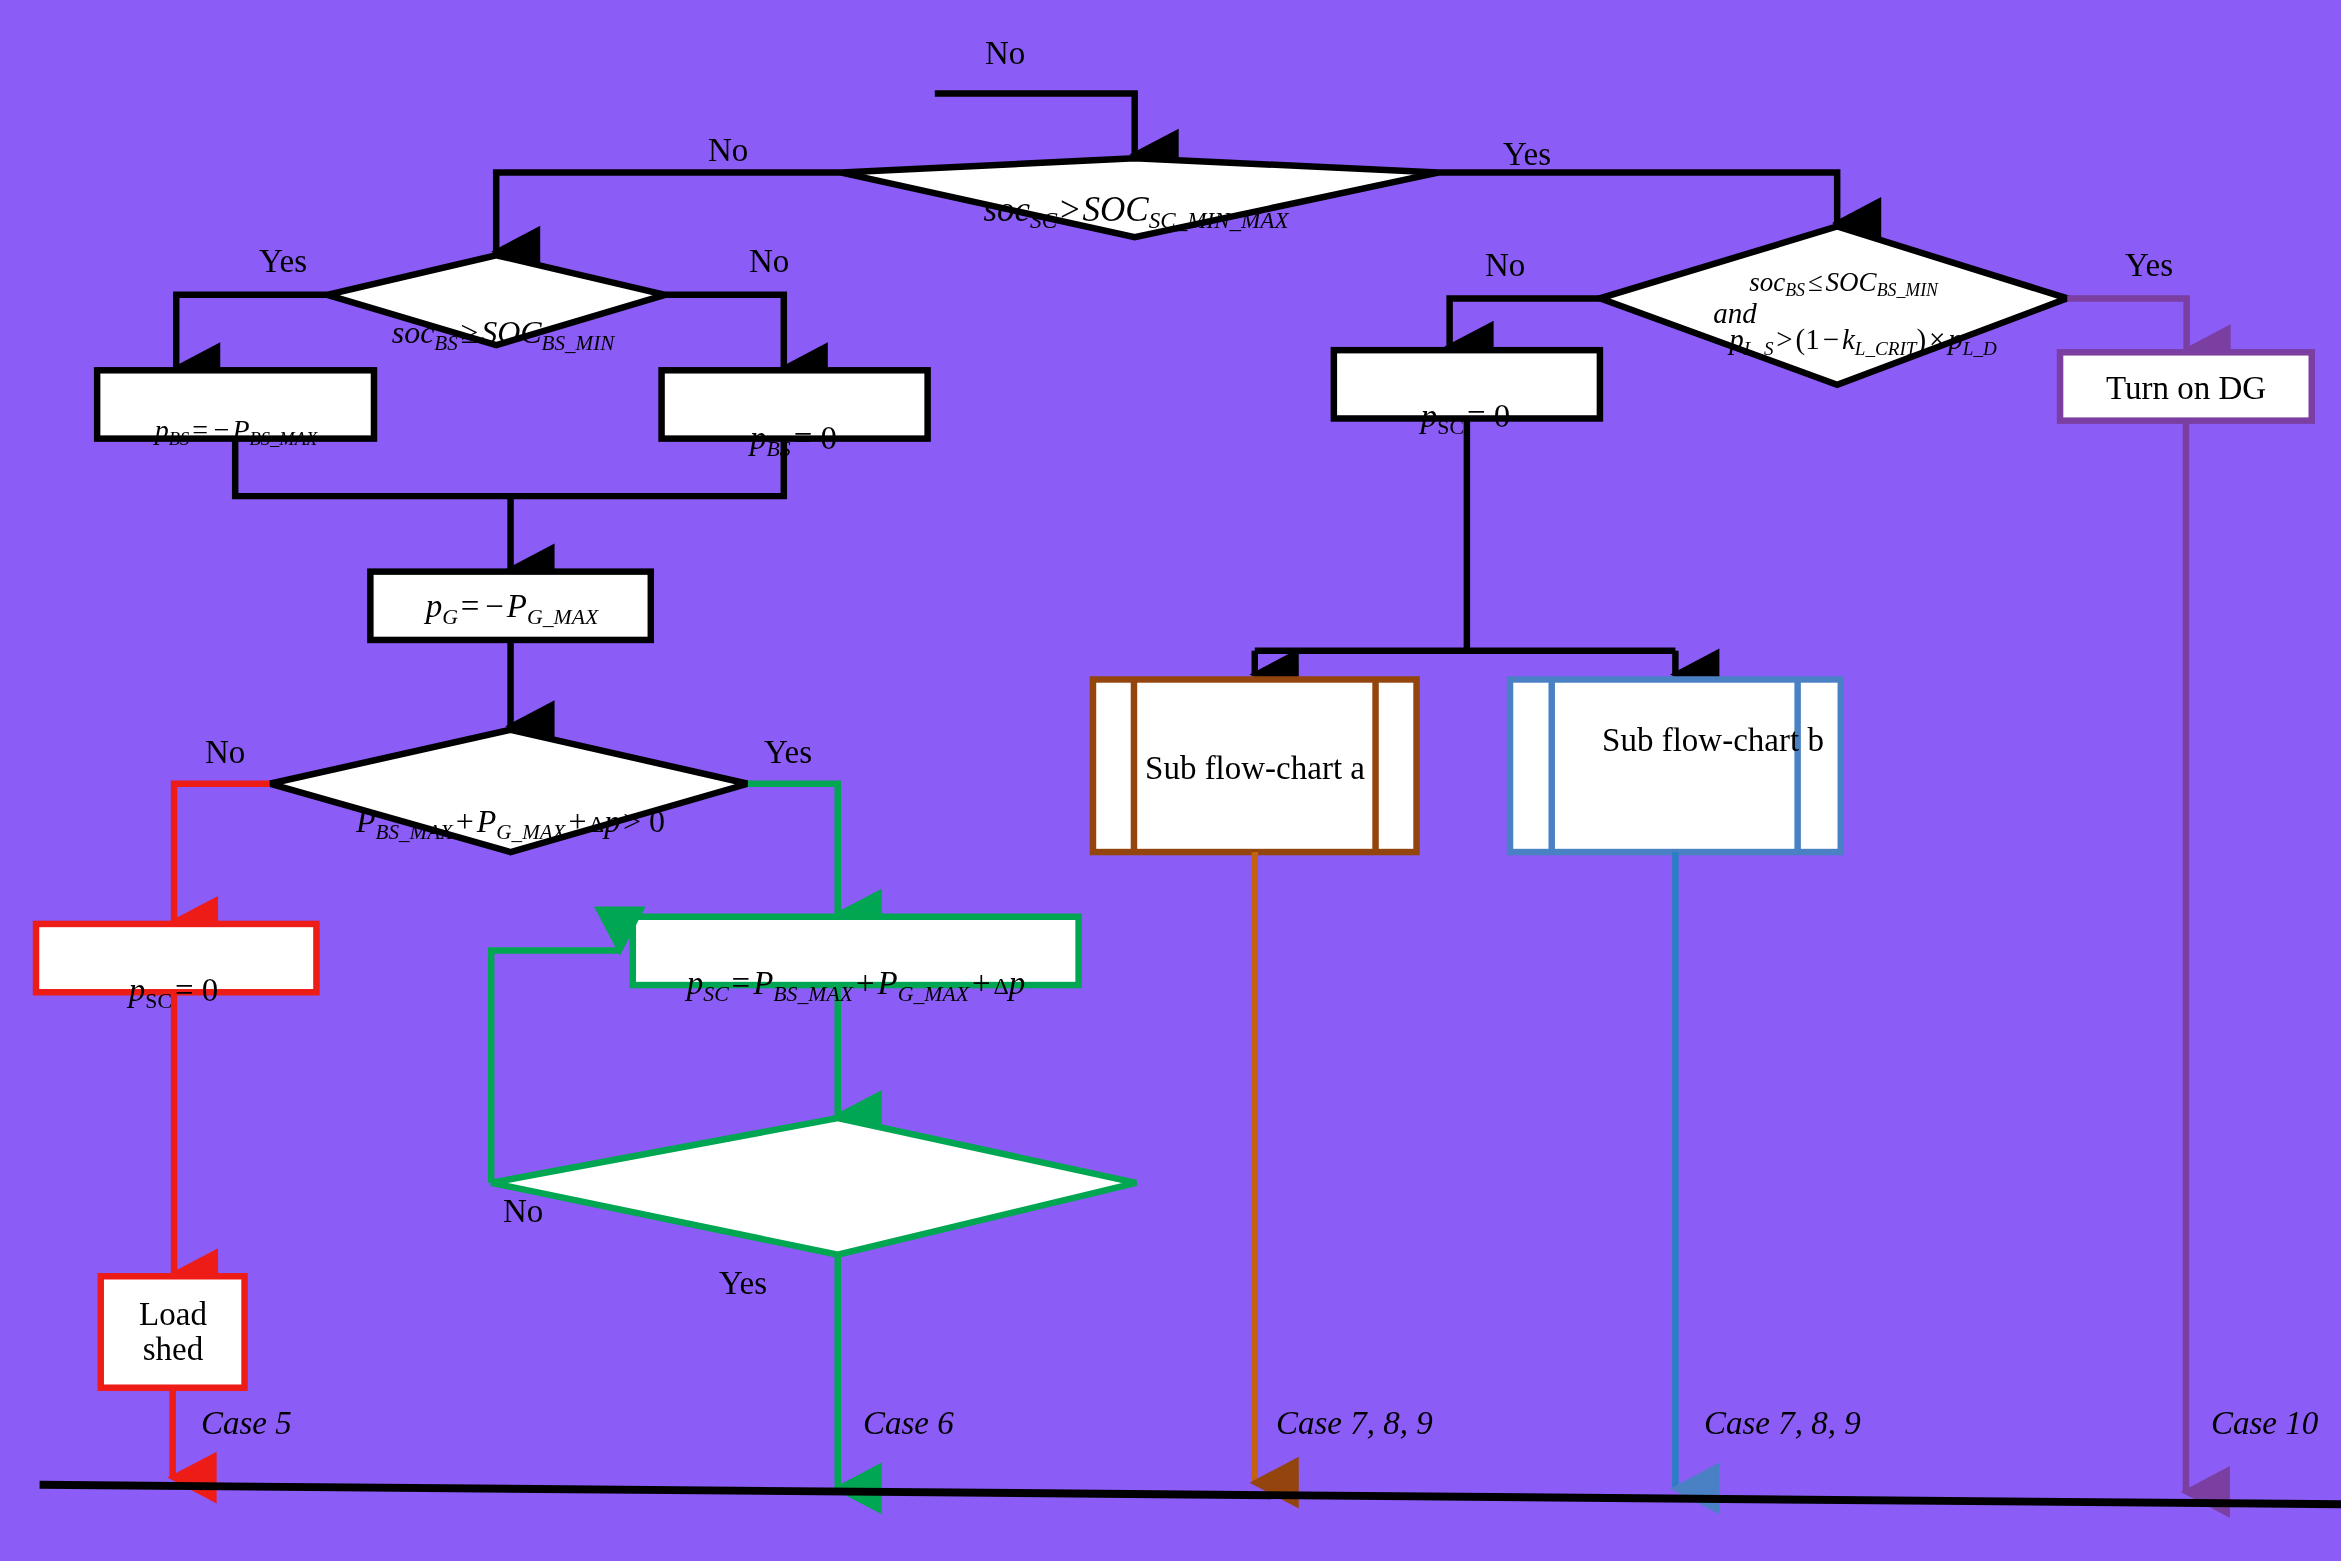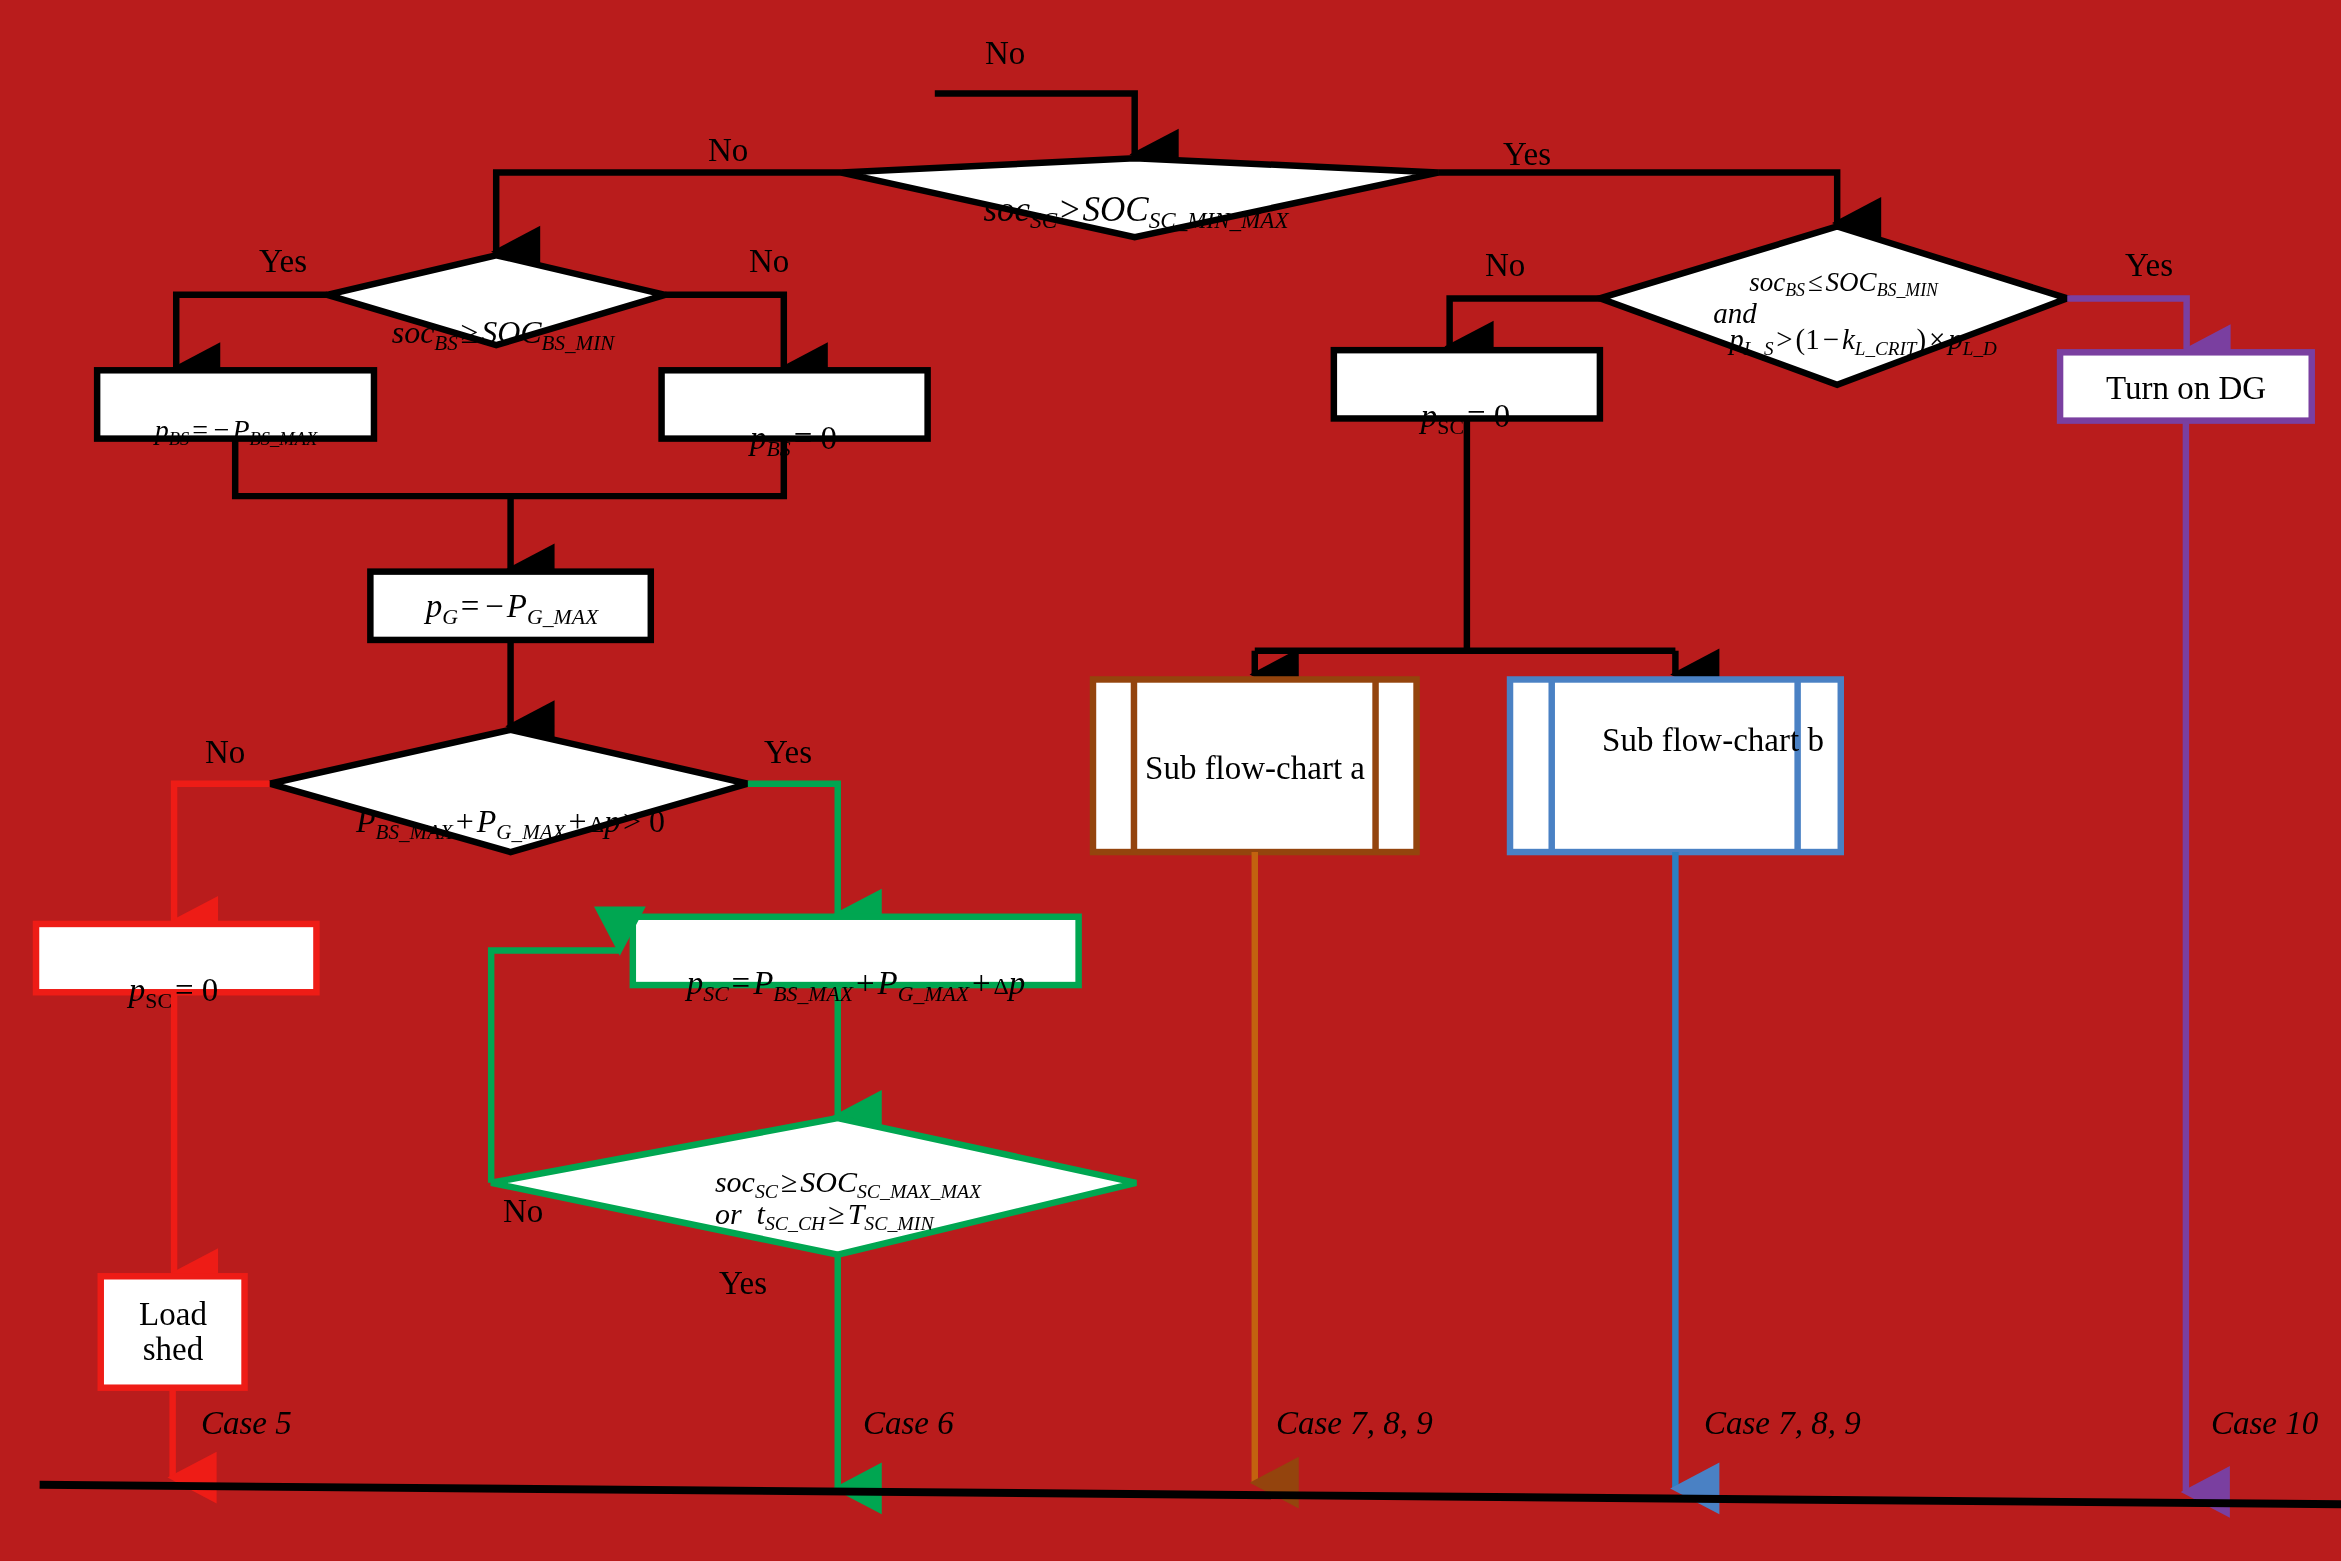--- a/index.html
+++ b/index.html
@@ -4,21 +4,21 @@
 <style>
   html, body {
     margin: 0;
     padding: 0;
     background: #ffffff;
   }
   #stage {
     position: relative;
     width: 2342px;
     height: 1561px;
-    background: #b91c1c;
+    background: #8b5cf6;
     font-family: "Liberation Serif", "DejaVu Serif", serif;
     overflow: hidden;
   }
   #flow-svg {
     position: absolute;
     left: 0;
     top: 0;
     width: 2342px;
     height: 1561px;
   }
@@ -251,28 +251,20 @@
 
   <div class="lbl boxtext ctr" style="left:173px; top:1332px; font-size:33px;">
     <div>Load</div>
     <div>shed</div>
   </div>
 
   <div class="lbl mathtext ctr" style="left:856px; top:952px; font-size:33px;">
     <span class="upr">p</span><sub>SC</sub><span class="op">=</span><span class="upr">P</span><sub>BS_MAX</sub><span class="op">+</span><span class="upr">P</span><sub>G_MAX</sub><span class="op">+</span><span style="font-style:normal; font-size:0.72em;">Δ</span><span class="upr">p</span>
   </div>
 
-  <div class="lbl ctr" style="left:848px; top:1183px; text-align:left;">
-    <div class="mathtext" style="font-size:30px;">
-      <span class="upr">soc</span><sub>SC</sub><span class="op">≥</span><span class="upr">SOC</span><sub>SC_MAX_MAX</sub>
-    </div>
-    <div class="mathtext" style="font-size:30px; margin-top:-4.3px;">
-      <span class="upr">or</span>&nbsp;&nbsp;<span class="upr">t</span><sub>SC_CH</sub><span class="op">≥</span><span class="upr">T</span><sub>SC_MIN</sub>
-    </div>
-  </div>
   <div class="lbl yn" style="left:503px; top:1194px;">No</div>
   <div class="lbl yn" style="left:719px; top:1266px;">Yes</div>
 
   <div class="lbl ctr" style="left:1855px; top:296px; text-align:left;">
     <div class="mathtext" style="font-size:27px; margin-left:36px;">
       <span class="upr">soc</span><sub>BS</sub><span class="op">≤</span><span class="upr">SOC</span><sub>BS_MIN</sub>
     </div>
     <div class="mathtext" style="font-size:29px; margin-top:-2.9px;">
       <span class="upr">and</span>
     </div>

